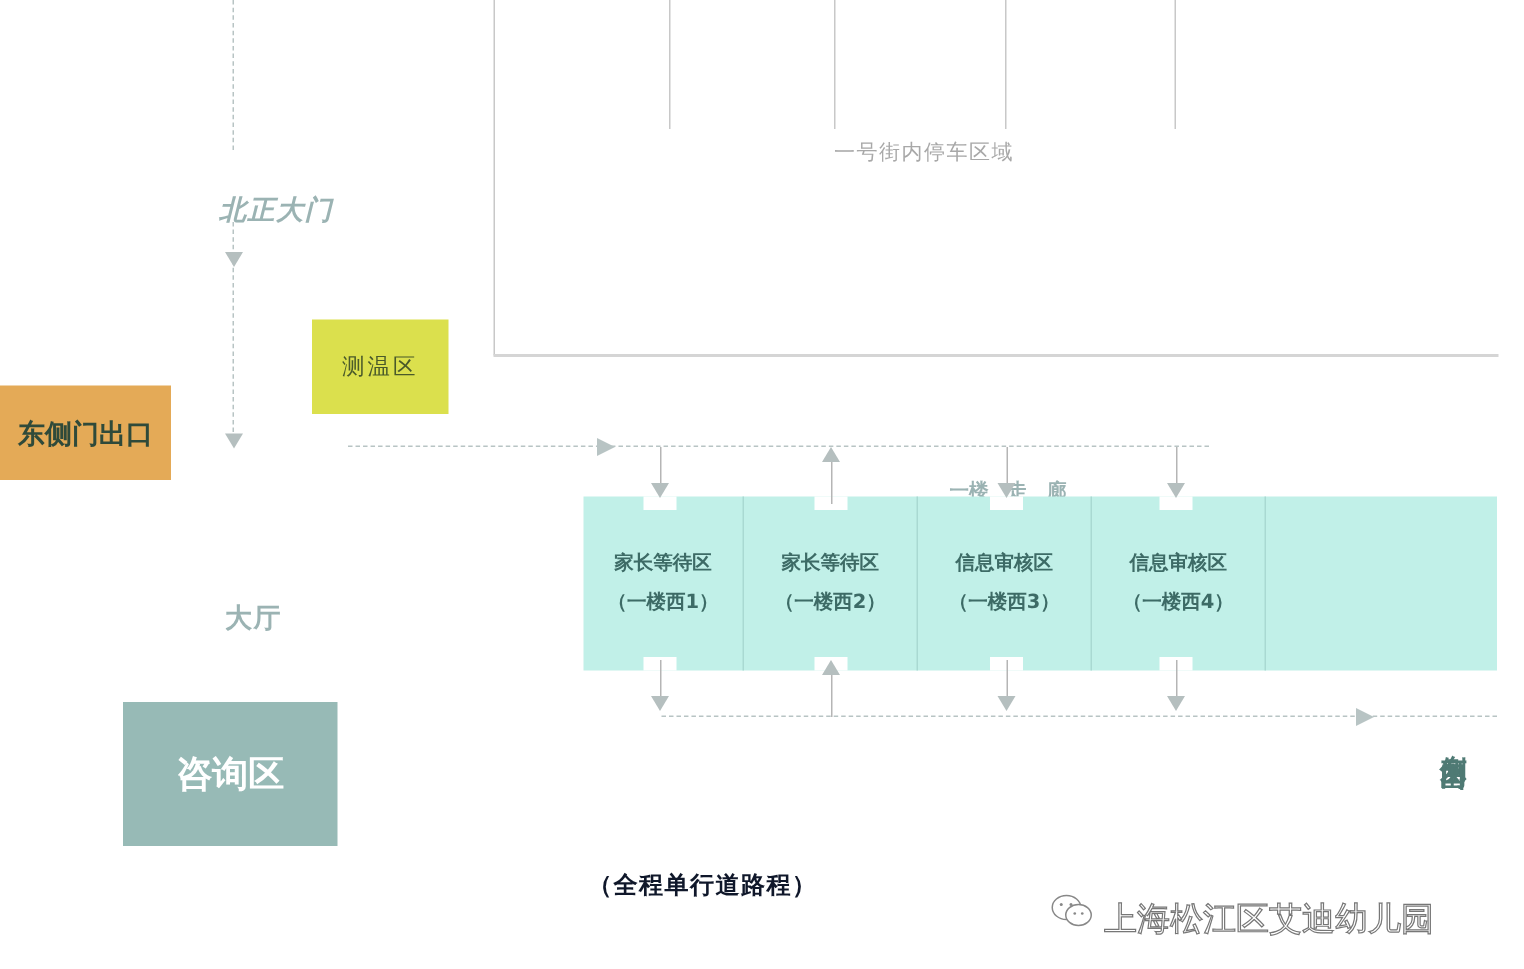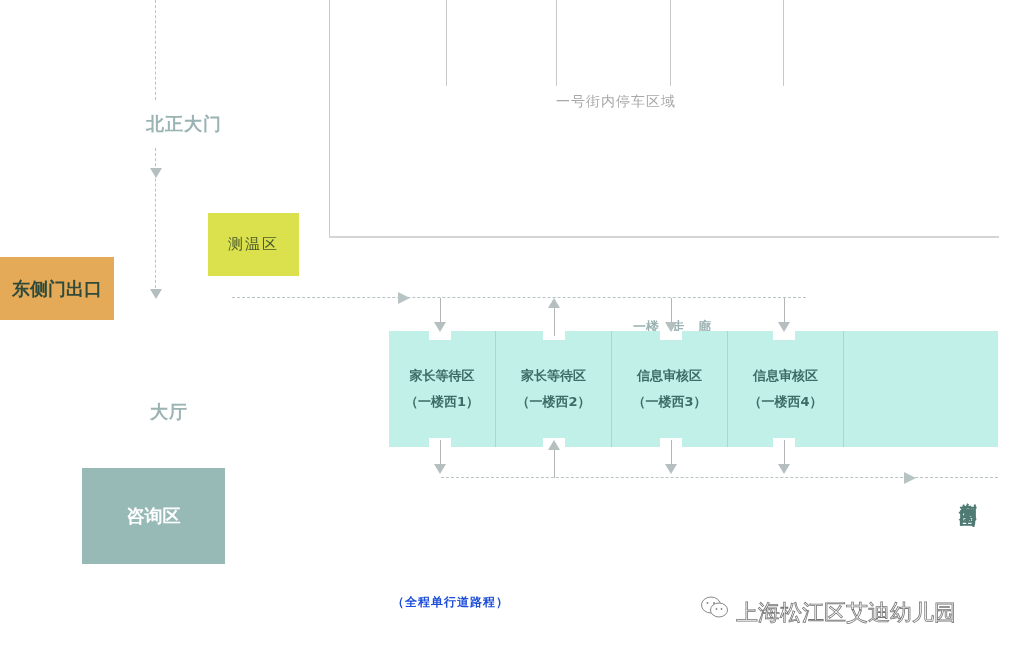--- a/index.html
+++ b/index.html
@@ -60,21 +60,21 @@
 
 <div class="vline" style="left:329px; top:0; height:237px;"></div>
 <div class="hline" style="left:329px; top:236px; width:670px; background:#d5d5d5; height:2px;"></div>
 <div class="vline" style="left:446px; top:0; height:86px;"></div>
 <div class="vline" style="left:556px; top:0; height:86px;"></div>
 <div class="vline" style="left:670px; top:0; height:86px;"></div>
 <div class="vline" style="left:783px; top:0; height:86px;"></div>
 <div class="abs" style="left:556px; top:93px; font-size:14px; color:#a8a8a8; letter-spacing:1px;">一号街内停车区域</div>
 
 <div class="dash-v" style="left:155px; top:0; height:100px;"></div>
-<div class="label-gray" style="left:146px; top:112px;">北正大门</div>
+<div class="label-gray" style="left:146px; top:128px;font-style:italic;">北正大门</div>
 <div class="dash-v" style="left:155px; top:148px; height:140px;"></div>
 <div class="tri-down" style="left:150px; top:168px;"></div>
 <div class="tri-down" style="left:150px; top:289px;"></div>
 
 <div class="box" style="left:208px; top:213px; width:91px; height:63px; background:#dbe04d; color:#4a5a2a; font-size:15px; font-weight:normal; letter-spacing:2px;">
   <span>测温区</span>
 </div>
 
 <div class="box" style="left:0; top:257px; width:114px; height:63px; background:#e4aa57; color:#2f4a3a; font-size:18px;">
   <span>东侧门出口</span>
@@ -130,25 +130,25 @@
 <div class="arr-line" style="left:671px; top:440px; height:24px;"></div>
 <div class="tri-down" style="left:665px; top:464px;"></div>
 <div class="arr-line" style="left:784px; top:440px; height:24px;"></div>
 <div class="tri-down" style="left:778px; top:464px;"></div>
 
 <div class="dash-h" style="left:441px; top:477px; width:557px;"></div>
 <div class="tri-right" style="left:904px; top:472px;"></div>
 
 <div class="label-gray" style="left:150px; top:400px;">大厅</div>
 
-<div class="box" style="left:82px; top:468px; width:143px; height:96px; background:#97bab6; color:#ffffff; font-size:18px;">
+<div class="box" style="left:82px; top:468px; width:143px; height:96px; background:#97bab6; color:#ffffff; font-size:24px;">
   <span>咨询区</span>
 </div>
 
-<div class="label-gray" style="left:392px; top:594px; color:#1d4ed8; font-size:12px;">（全程单行道路程）</div>
+<div class="label-gray" style="left:392px; top:580px; color:#0f172a; font-size:16px;">（全程单行道路程）</div>
 
 <div class="vertical-text" style="left:956px; top:488px;">东侧门出口</div>
 
 <div class="abs" style="left:700px; top:588px; display:flex; align-items:center; gap:6px;">
   <svg width="30" height="26" viewBox="0 0 30 26">
     <ellipse cx="11" cy="10" rx="9.5" ry="8" fill="none" stroke="#888" stroke-width="1"></ellipse>
     <ellipse cx="19" cy="15" rx="8.5" ry="7" fill="#fff" stroke="#888" stroke-width="1"></ellipse>
     <circle cx="7.5" cy="8" r="1" fill="#888"></circle>
       <circle cx="14" cy="8" r="1" fill="#888"></circle>
     <circle cx="16.5" cy="14" r="0.9" fill="#888"></circle>

